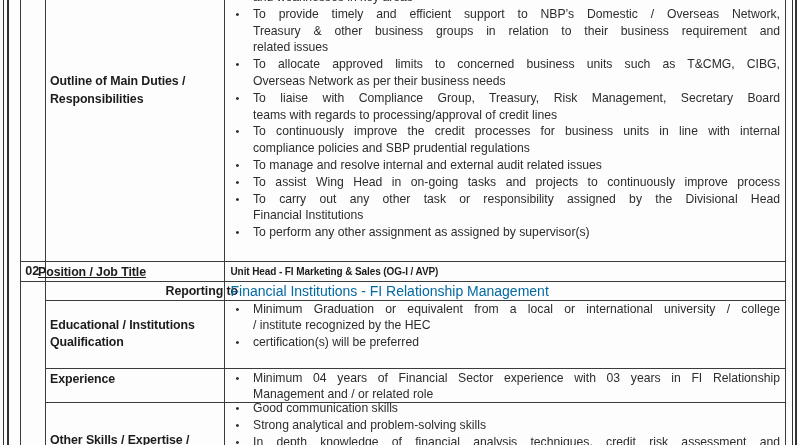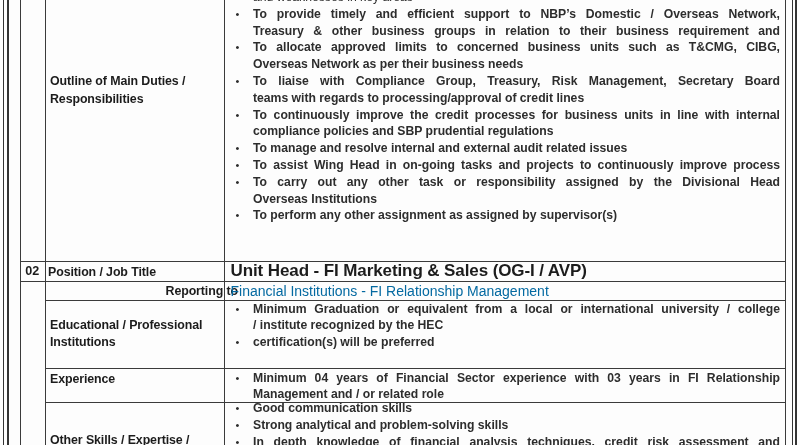--- a/index.html
+++ b/index.html
@@ -14,30 +14,30 @@
   .cell{position:absolute;}
   .label{
     font-weight:bold;color:#1c1c1c;font-size:12.4px;line-height:17.5px;
     letter-spacing:-0.1px;
   }
   .serial{
     display:flex;align-items:center;justify-content:center;
     font-weight:bold;color:#1c1c1c;font-size:12.6px;
   }
   .content-strong{
-    font-weight:bold;color:#1c1c1c;font-size:17px;
+    font-weight:bold;color:#1c1c1c;font-size:10px;
     display:flex;align-items:center;letter-spacing:-0.1px;
   }
   .content-plain{
     font-size:14px;color:#0369a1;display:flex;align-items:center;
   }
   .blist{position:absolute;font-size:12.2px;color:#2d2d2d;}
   .bullet-item{position:relative;}
   .dot{position:absolute;left:-17.5px;top:0;font-size:11px;line-height:16.8px;color:#2d2d2d;}
-  .line{height:16.8px;line-height:16.8px;white-space:normal;overflow:visible;font-weight:bold;}
+  .line{height:16.8px;line-height:16.8px;white-space:normal;overflow:visible;}
   .line.j{text-align:justify;text-align-last:justify;}
   .frag{height:16.8px;line-height:16.8px;}
 </style>
 </head>
 <body>
 
 <div class="page">
 
   <div class="pageborder" style="left:2.5px;width:1.8px;"></div>
   <div class="pageborder" style="left:7px;width:1.8px;"></div>
@@ -55,20 +55,21 @@
   <div class="hline" style="top:367.5px;left:44.5px;width:741.5px;"></div>
   <div class="hline" style="top:401.5px;left:44.5px;width:741.5px;"></div>
 
   <div class="cell label" style="left:50px;top:73px;width:173px;">Outline of Main Duties / Responsibilities</div>
   <div class="blist" style="left:253px;top:-11px;width:527px;">
     <div class="frag">and weaknesses in key areas</div>
   <div class="bullet-item">
         <span class="dot">•</span>
         <div class="line j">To provide timely and efficient support to NBP’s Domestic / Overseas Network,</div>
         <div class="line j">Treasury &amp; other business groups in relation to their business requirement and</div>
+        <div class="line">related issues</div>
       </div>
       <div class="bullet-item">
         <span class="dot">•</span>
         <div class="line j">To allocate approved limits to concerned business units such as T&amp;CMG, CIBG,</div>
         <div class="line">Overseas Network as per their business needs</div>
       </div>
       <div class="bullet-item">
         <span class="dot">•</span>
         <div class="line j">To liaise with Compliance Group, Treasury, Risk Management, Secretary Board</div>
         <div class="line">teams with regards to processing/approval of credit lines</div>
@@ -82,36 +83,36 @@
         <span class="dot">•</span>
         <div class="line">To manage and resolve internal and external audit related issues</div>
       </div>
       <div class="bullet-item">
         <span class="dot">•</span>
         <div class="line j">To assist Wing Head in on-going tasks and projects to continuously improve process</div>
       </div>
       <div class="bullet-item">
         <span class="dot">•</span>
         <div class="line j">To carry out any other task or responsibility assigned by the Divisional Head</div>
-        <div class="line">Overseas Institutions</div>
+        <div class="line">Financial Institutions</div>
       </div>
       <div class="bullet-item">
         <span class="dot">•</span>
         <div class="line">To perform any other assignment as assigned by supervisor(s)</div>
       </div>
     </div>
 
   <div class="cell serial" style="left:20px;top:261px;width:24.5px;height:20px;">02</div>
-  <div class="cell label" style="left:48px;top:262.5px;width:186px;height:18.5px;line-height:18.5px;">Position / Job Title</div>
+  <div class="cell label" style="left:38px;top:262.5px;width:186px;height:18.5px;line-height:18.5px;text-decoration:underline;">Position / Job Title</div>
   <div class="cell content-strong" style="left:230.5px;top:261.5px;width:550px;height:19.5px;">Unit Head - FI Marketing &amp; Sales (OG-I / AVP)</div>
 
   <div class="cell label" style="left:50px;top:281.5px;width:188px;height:18px;line-height:18px;text-align:right;">Reporting to</div>
   <div class="cell content-plain" style="left:230.5px;top:281.5px;width:550px;height:18px;">Financial Institutions - FI Relationship Management</div>
 
-  <div class="cell label" style="left:50px;top:316.5px;width:173px;">Educational / Professional Institutions</div>
+  <div class="cell label" style="left:50px;top:316.5px;width:173px;">Educational / Institutions Qualification</div>
   <div class="blist" style="left:253px;top:300.5px;width:527px;">
       <div class="bullet-item">
         <span class="dot">•</span>
         <div class="line j">Minimum Graduation or equivalent from a local or international university / college</div>
         <div class="line">/ institute recognized by the HEC</div>
       </div>
       <div class="bullet-item">
         <span class="dot">•</span>
         <div class="line">certification(s) will be preferred</div>
       </div>

